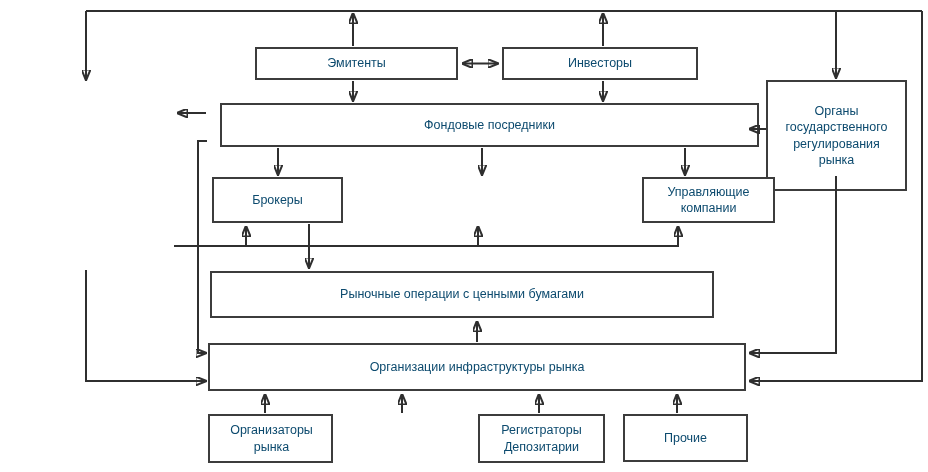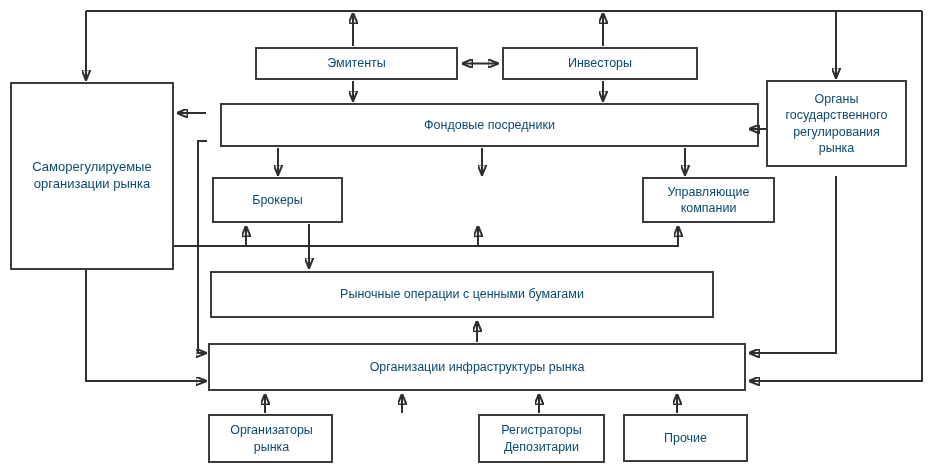--- a/index.html
+++ b/index.html
@@ -36,37 +36,34 @@
     stroke:#2f2f2f;
     stroke-width:2;
     fill:none;
   }
 </style>
 </head>
 <body>
 
 <div id="canvas">
 
-  <div class="node node-large" style="left:10px;top:82px;width:164px;height:188px;">
-    <span>Саморегулируемые организации рынка</span>
-  </div>
 
   <div class="node" style="left:255px;top:47px;width:203px;height:33px;">
     <span>Эмитенты</span>
   </div>
 
   <div class="node" style="left:502px;top:47px;width:196px;height:33px;">
     <span>Инвесторы</span>
   </div>
 
   <div class="node" style="left:220px;top:103px;width:539px;height:44px;">
     <span>Фондовые посредники</span>
   </div>
 
-  <div class="node" style="left:766px;top:80px;width:141px;height:87px;">
+  <div class="node" style="left:766px;top:80px;width:141px;height:111px;">
     <span>Органы государственного регулирования рынка</span>
   </div>
 
   <div class="node" style="left:212px;top:177px;width:131px;height:46px;">
     <span>Брокеры</span>
   </div>
 
 
   <div class="node" style="left:614px;top:177px;width:133px;height:46px;margin-left:28px;">
     <span>Управляющие компании</span>

